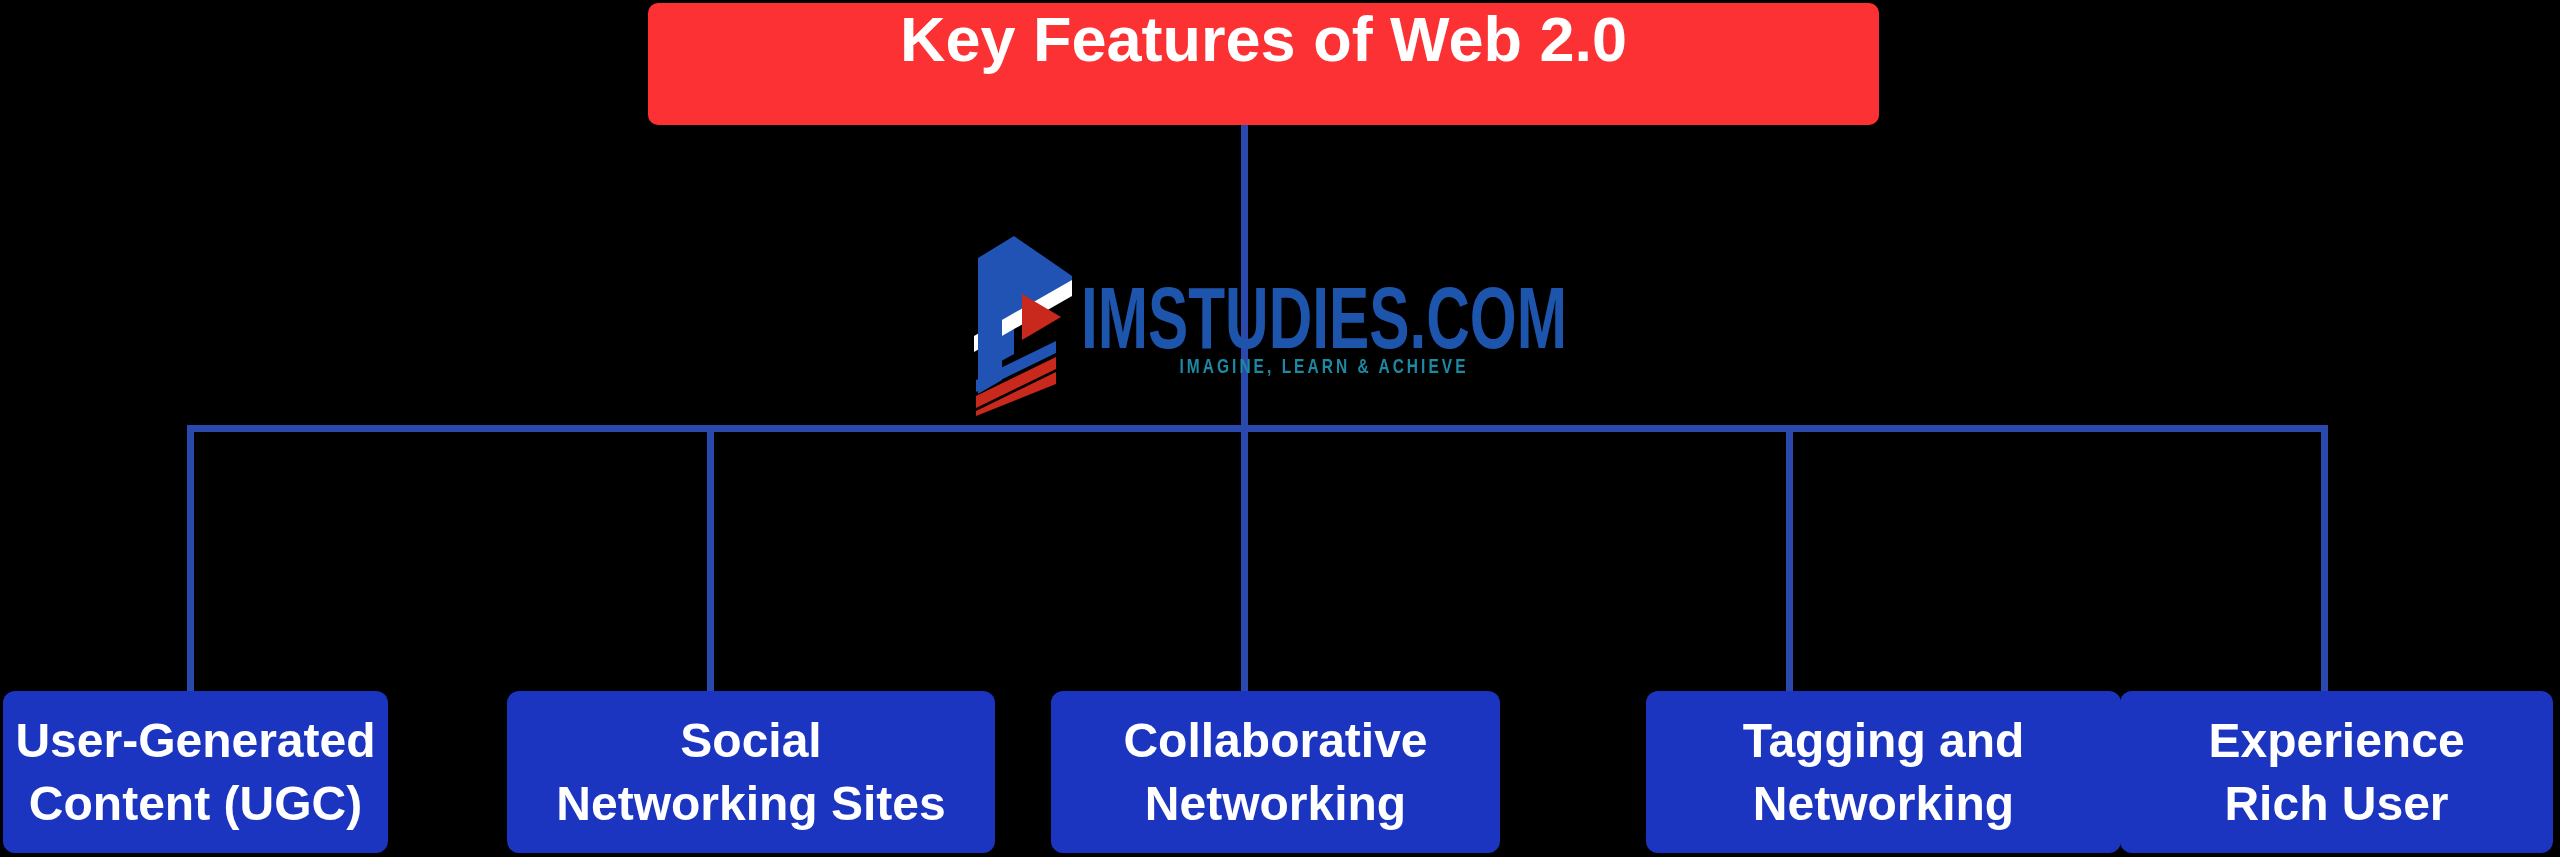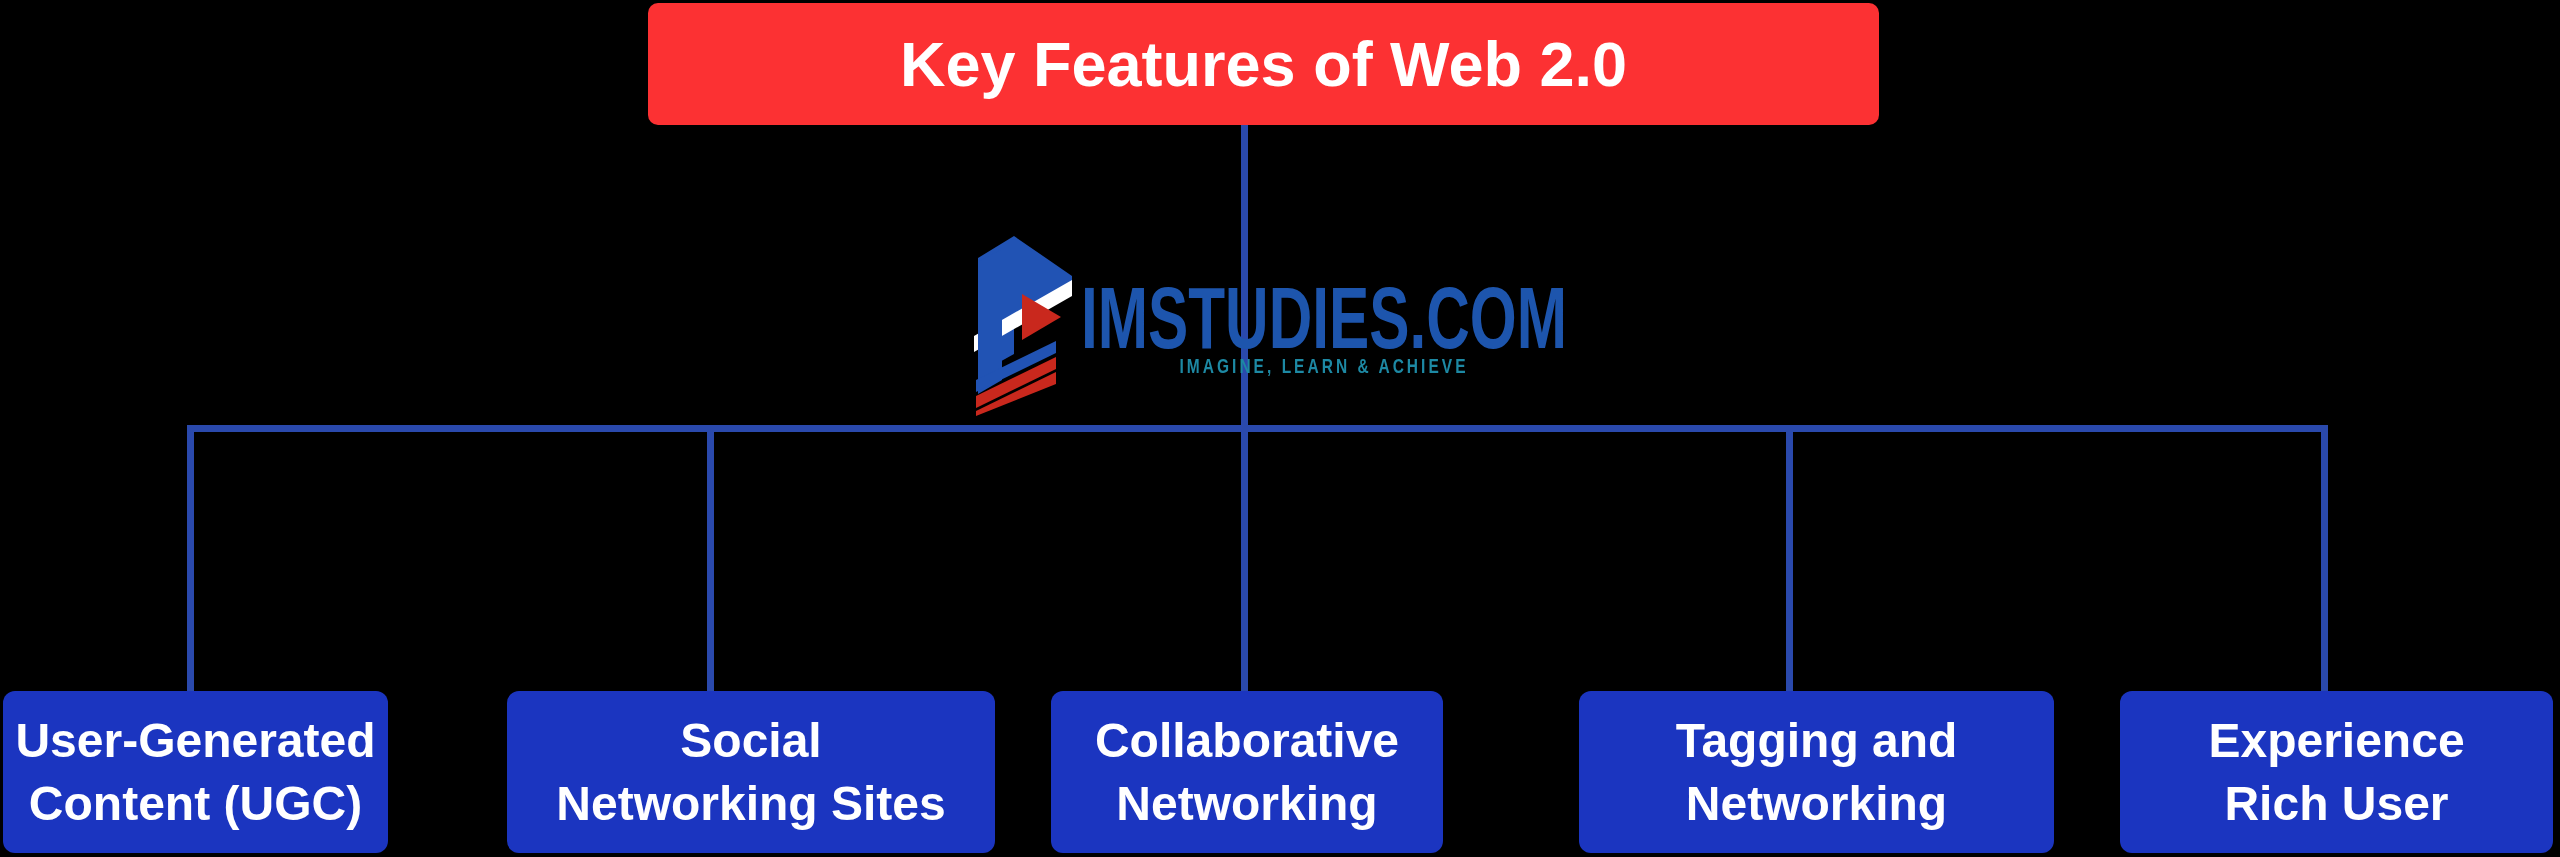--- a/index.html
+++ b/index.html
@@ -4,21 +4,21 @@
 <style>
   html,body{margin:0;padding:0;background:#000;}
   .canvas{
     position:relative;width:2560px;height:857px;background:#000000;
     font-family:"Liberation Sans",sans-serif;overflow:hidden;
   }
   
   .root-box{
     position:absolute;left:648px;top:3px;width:1231px;height:122px;
     background:#fc3133;border-radius:10px;
-    display:flex;align-items:center;justify-content:center;
+    display:flex;align-items:flex-start;justify-content:center;
     color:#ffffff;font-size:63px;font-weight:bold;white-space:nowrap;
   }
   
   .line{position:absolute;background:#2a49ac;}
   .stem{left:1241px;top:125px;width:7px;height:307px;}
   .hline{left:187px;top:425px;width:2141px;height:7px;}
   .drop{top:425px;width:7px;height:266px;}
   .drop-1{left:187px;}
   .drop-2{left:707px;}
   .drop-3{left:1241px;}
@@ -26,22 +26,22 @@
   .drop-5{left:2321px;}
   
   .fbox{
     position:absolute;top:691px;height:162px;background:#1b35c0;border-radius:12px;
     display:flex;flex-direction:column;align-items:center;justify-content:center;
     text-align:center;color:#ffffff;font-weight:bold;font-size:48px;line-height:63px;
     white-space:nowrap;
   }
   .fbox-1{left:3px;width:385px;}
   .fbox-2{left:507px;width:488px;}
-  .fbox-3{left:1051px;width:392px;}
-  .fbox-4{left:1579px;width:475px;}
+  .fbox-3{left:1051px;width:449px;}
+  .fbox-4{left:1646px;width:475px;}
   .fbox-5{left:2120px;width:433px;}
   
   .logo{position:absolute;left:968px;top:230px;width:604px;height:190px;}
   .logo-icon{position:absolute;left:0;top:2px;width:105px;height:184px;}
   .logo-wordmark{position:absolute;left:108px;top:32px;width:496px;height:96px;}
   .logo-tagline{position:absolute;left:208px;top:120px;width:296px;height:30px;}
   .logo-wordmark text{font-family:"Liberation Sans",sans-serif;font-weight:bold;}
   .logo-tagline text{font-family:"Liberation Sans",sans-serif;font-weight:bold;letter-spacing:4px;}
 </style>
 </head>

